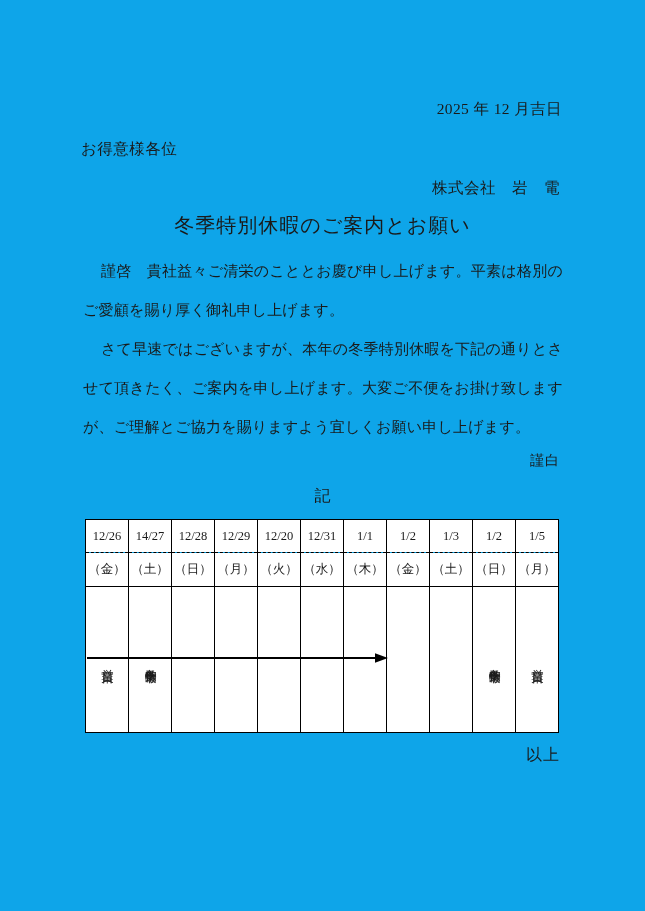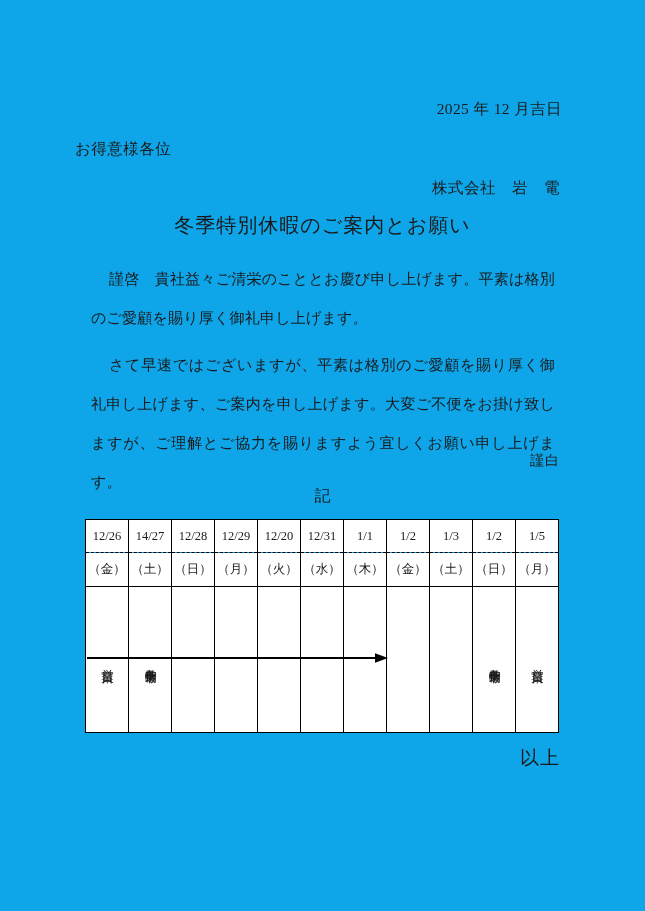--- a/index.html
+++ b/index.html
@@ -24,21 +24,21 @@
     position: absolute;
     left: 0;
     top: 99px;
     width: 562px;
     text-align: right;
     font-size: 15.5px;
     letter-spacing: 0.4px;
   }
   .recipient {
     position: absolute;
-    left: 75px;
+    left: 81px;
     top: 139px;
     font-size: 15.5px;
     letter-spacing: 0.5px;
   }
   .sender {
     position: absolute;
     left: 0;
     top: 178px;
     width: 560px;
     text-align: right;
@@ -59,21 +59,21 @@
     position: absolute;
     left: 83px;
     top: 252px;
     width: 480px;
     font-size: 15px;
     line-height: 39px;
     letter-spacing: 0.2px;
     text-align: justify;
   }
   .body-text p {
-    margin: 8px;
+    margin: 0;
   }
   .body-text p.indent {
     text-indent: 1.2em;
   }
 
   .closing-right {
     position: absolute;
     left: 0;
     top: 452px;
     width: 560px;
@@ -88,21 +88,21 @@
     width: 645px;
     text-align: center;
     font-size: 16px;
   }
   .final-right {
     position: absolute;
     left: 0;
     top: 745px;
     width: 560px;
     text-align: right;
-    font-size: 19px;
+    font-size: 16px;
     letter-spacing: 1px;
   }
 
   
   #schedule-wrap {
     position: absolute;
     left: 85px;
     top: 519px;
     width: 473px;
     height: 212px;
@@ -178,21 +178,21 @@
   <div class="doc-date">2025 年 12 月吉日</div>
 
   <div class="recipient">お得意様各位</div>
 
   <div class="sender">株式会社　岩　電</div>
 
   <div class="doc-title">冬季特別休暇のご案内とお願い</div>
 
   <div class="body-text">
     <p class="indent">謹啓　貴社益々ご清栄のこととお慶び申し上げます。平素は格別のご愛顧を賜り厚く御礼申し上げます。</p>
-    <p class="indent">さて早速ではございますが、平素は格別のご愛顧を賜り厚く御礼申し上げます、ご案内を申し上げます。大変ご不便をお掛け致しますが、ご理解とご協力を賜りますよう宜しくお願い申し上げます。</p>
+    <p class="indent">さて早速ではございますが、本年の冬季特別休暇を下記の通りとさせて頂きたく、ご案内を申し上げます。大変ご不便をお掛け致しますが、ご理解とご協力を賜りますよう宜しくお願い申し上げます。</p>
   </div>
 
   <div class="closing-right">謹白</div>
 
   <div class="ki-mark">記</div>
 
   <div id="schedule-wrap">
     <table class="schedule">
       <colgroup id="schedule-cols">
           <col>

